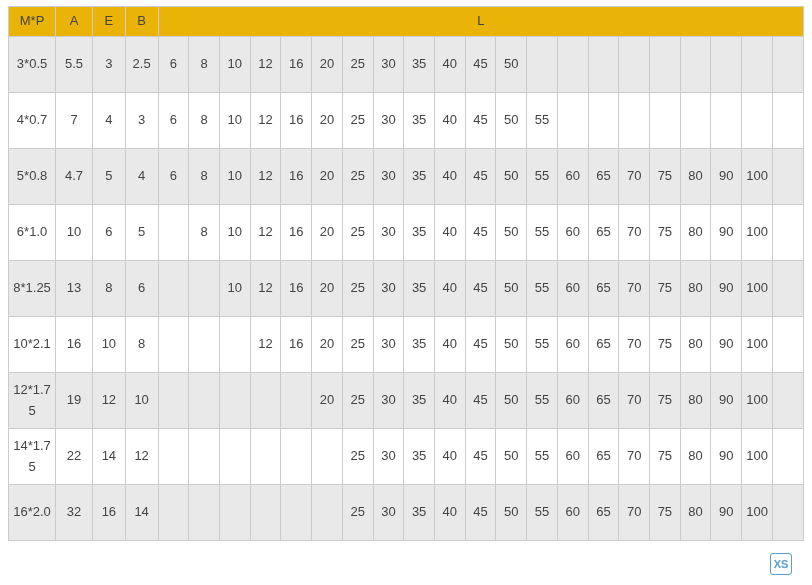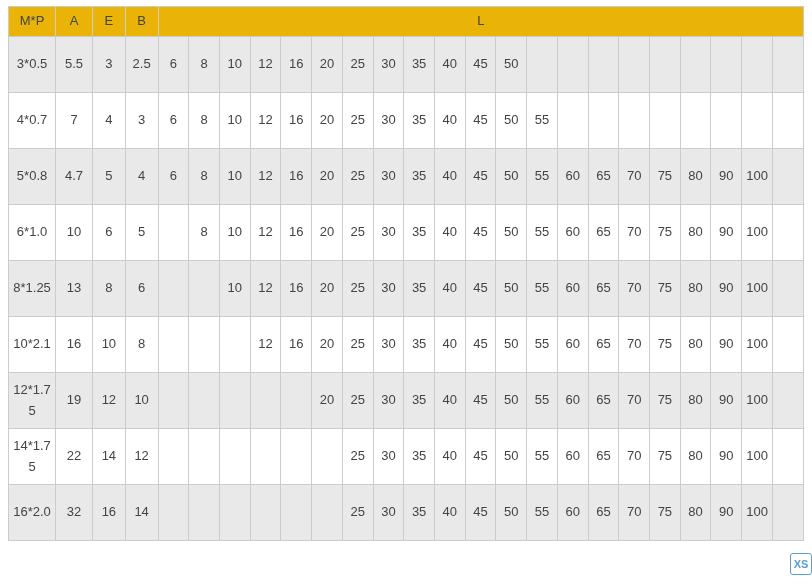--- a/index.html
+++ b/index.html
@@ -34,21 +34,21 @@
   }
   .mp { width: 46px; }
   .a { width: 36px; }
   .e { width: 32px; }
   .b { width: 32px; }
   .lc { width: 30px; }
   tbody tr:nth-child(odd) td { background: #e9e9e9; }
   tbody tr:nth-child(even) td { background: #fff; }
   .watermark {
     position: absolute;
-    right: 0;
+    right: 20px;
     bottom: 10px;
     font-size: 11px;
     color: #888;
     display: flex;
     align-items: center;
     gap: 4px;
   }
   .watermark .logo {
     width: 22px; height: 22px;
     border: 1px solid #5a9fd4;

